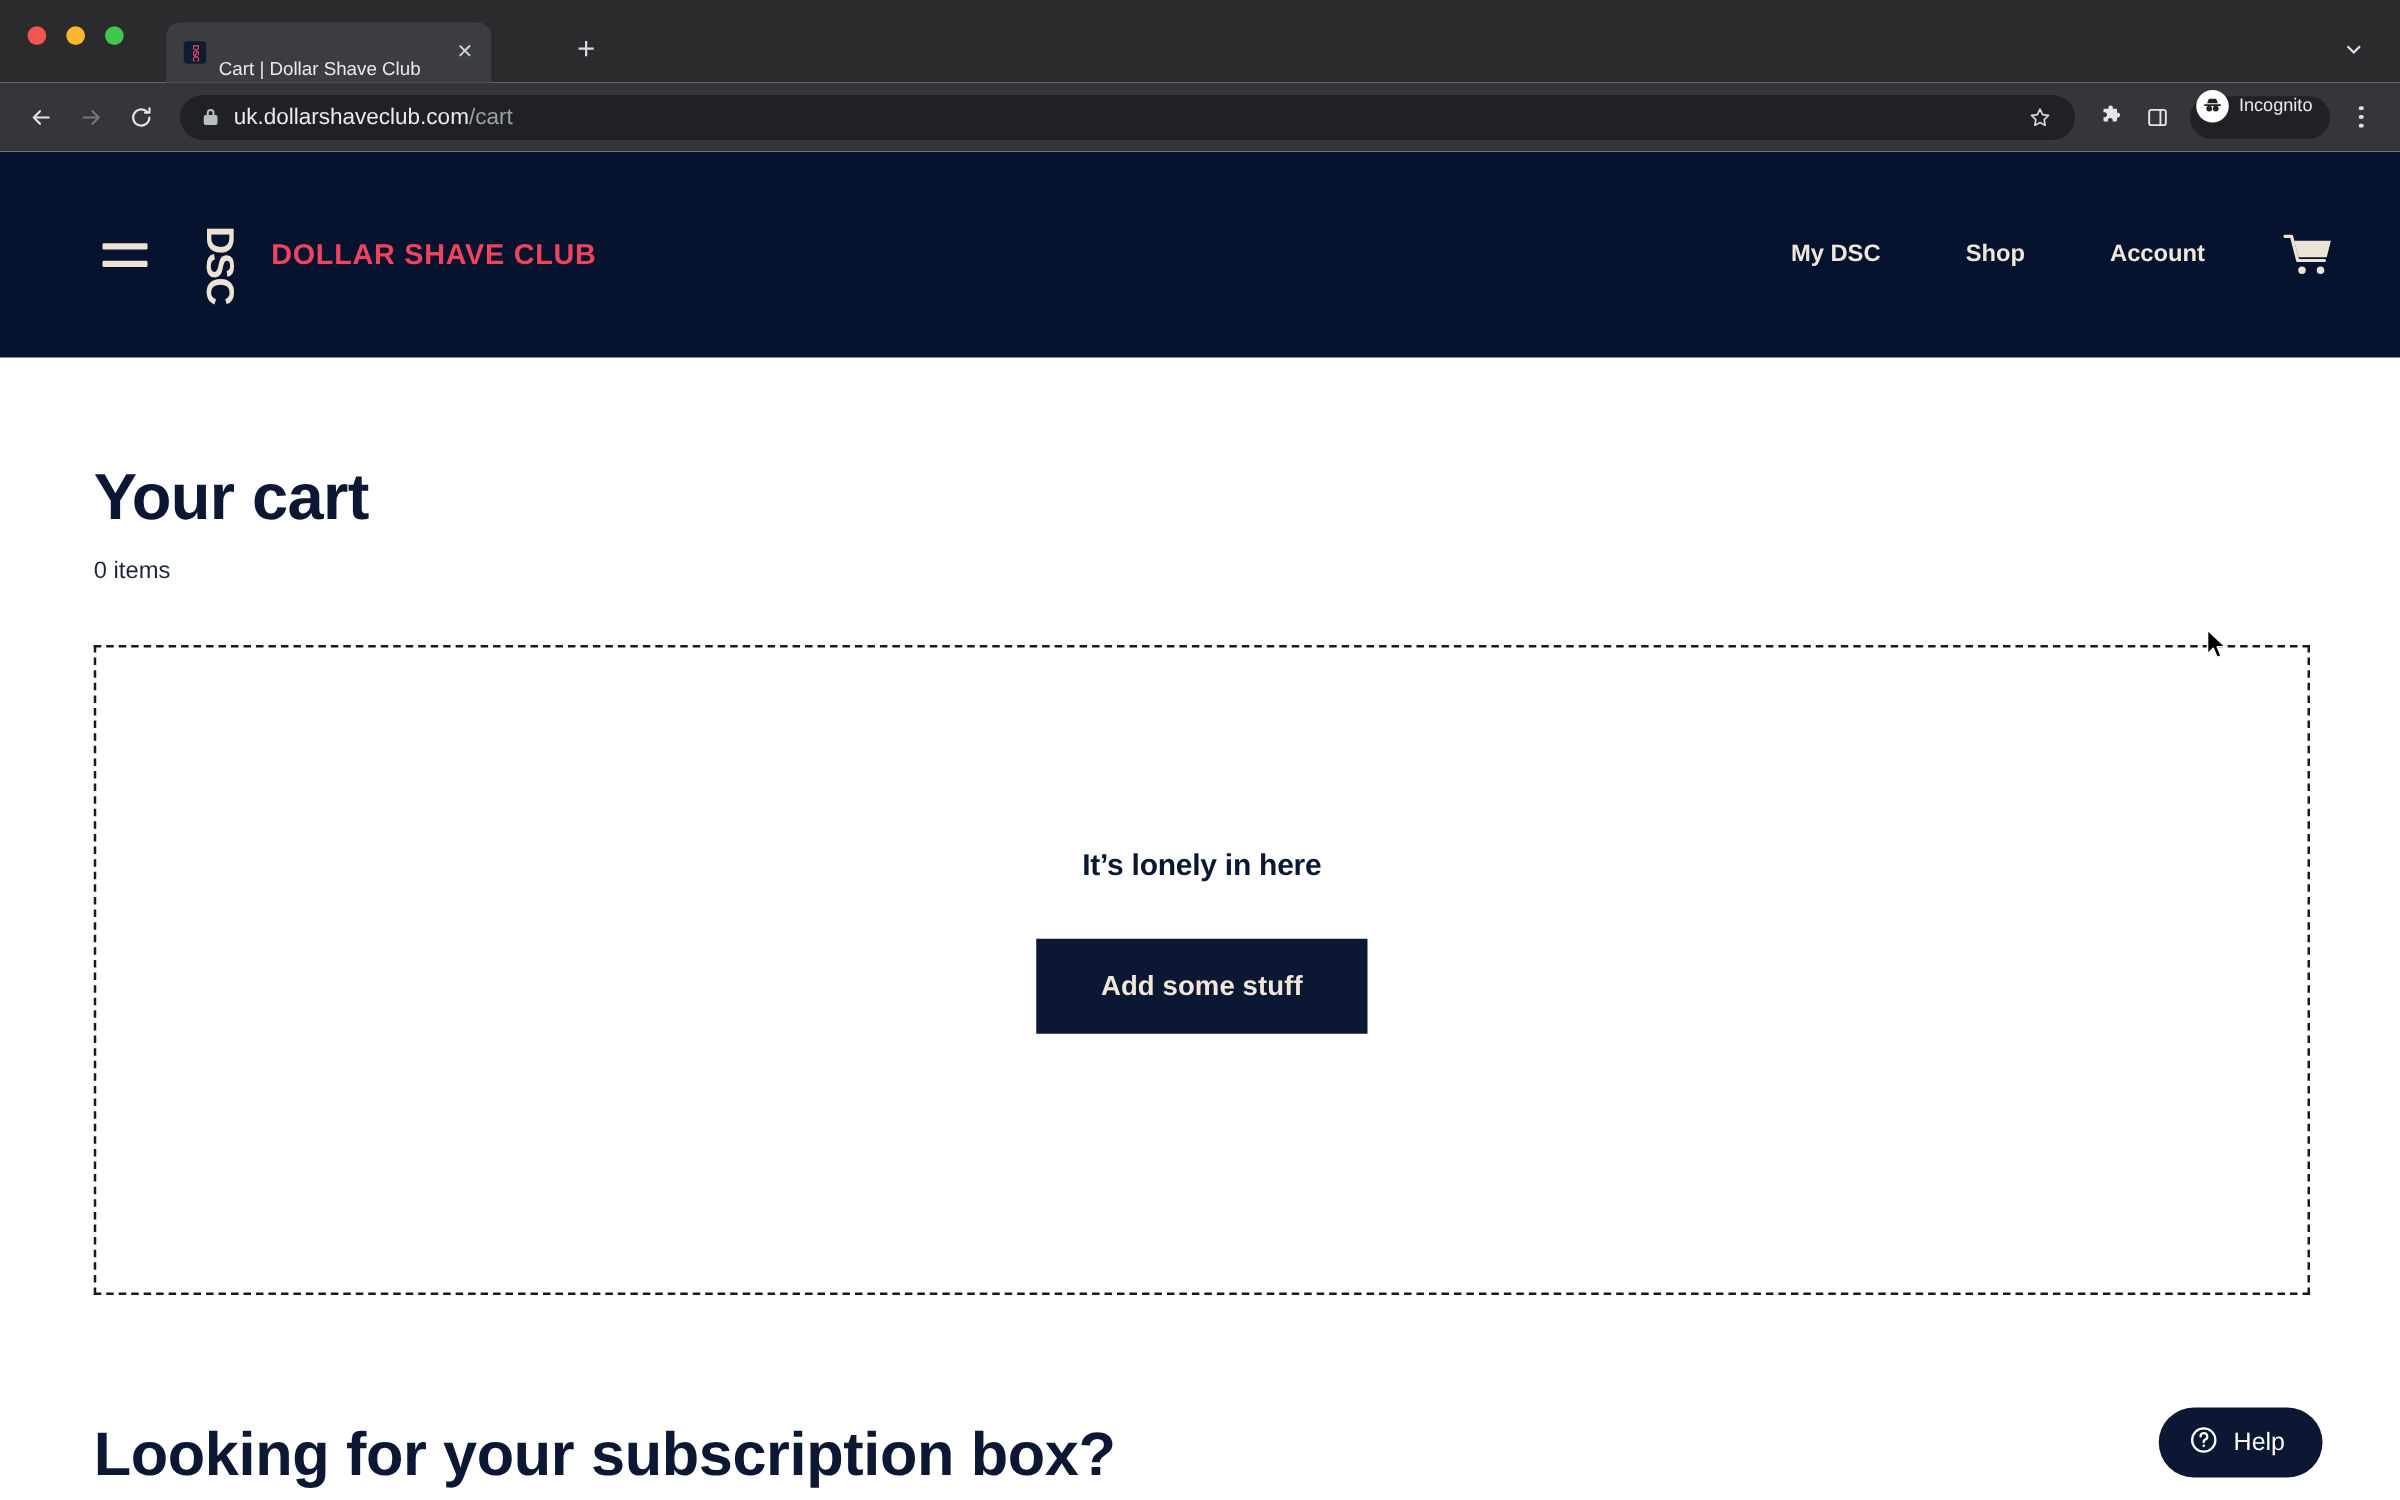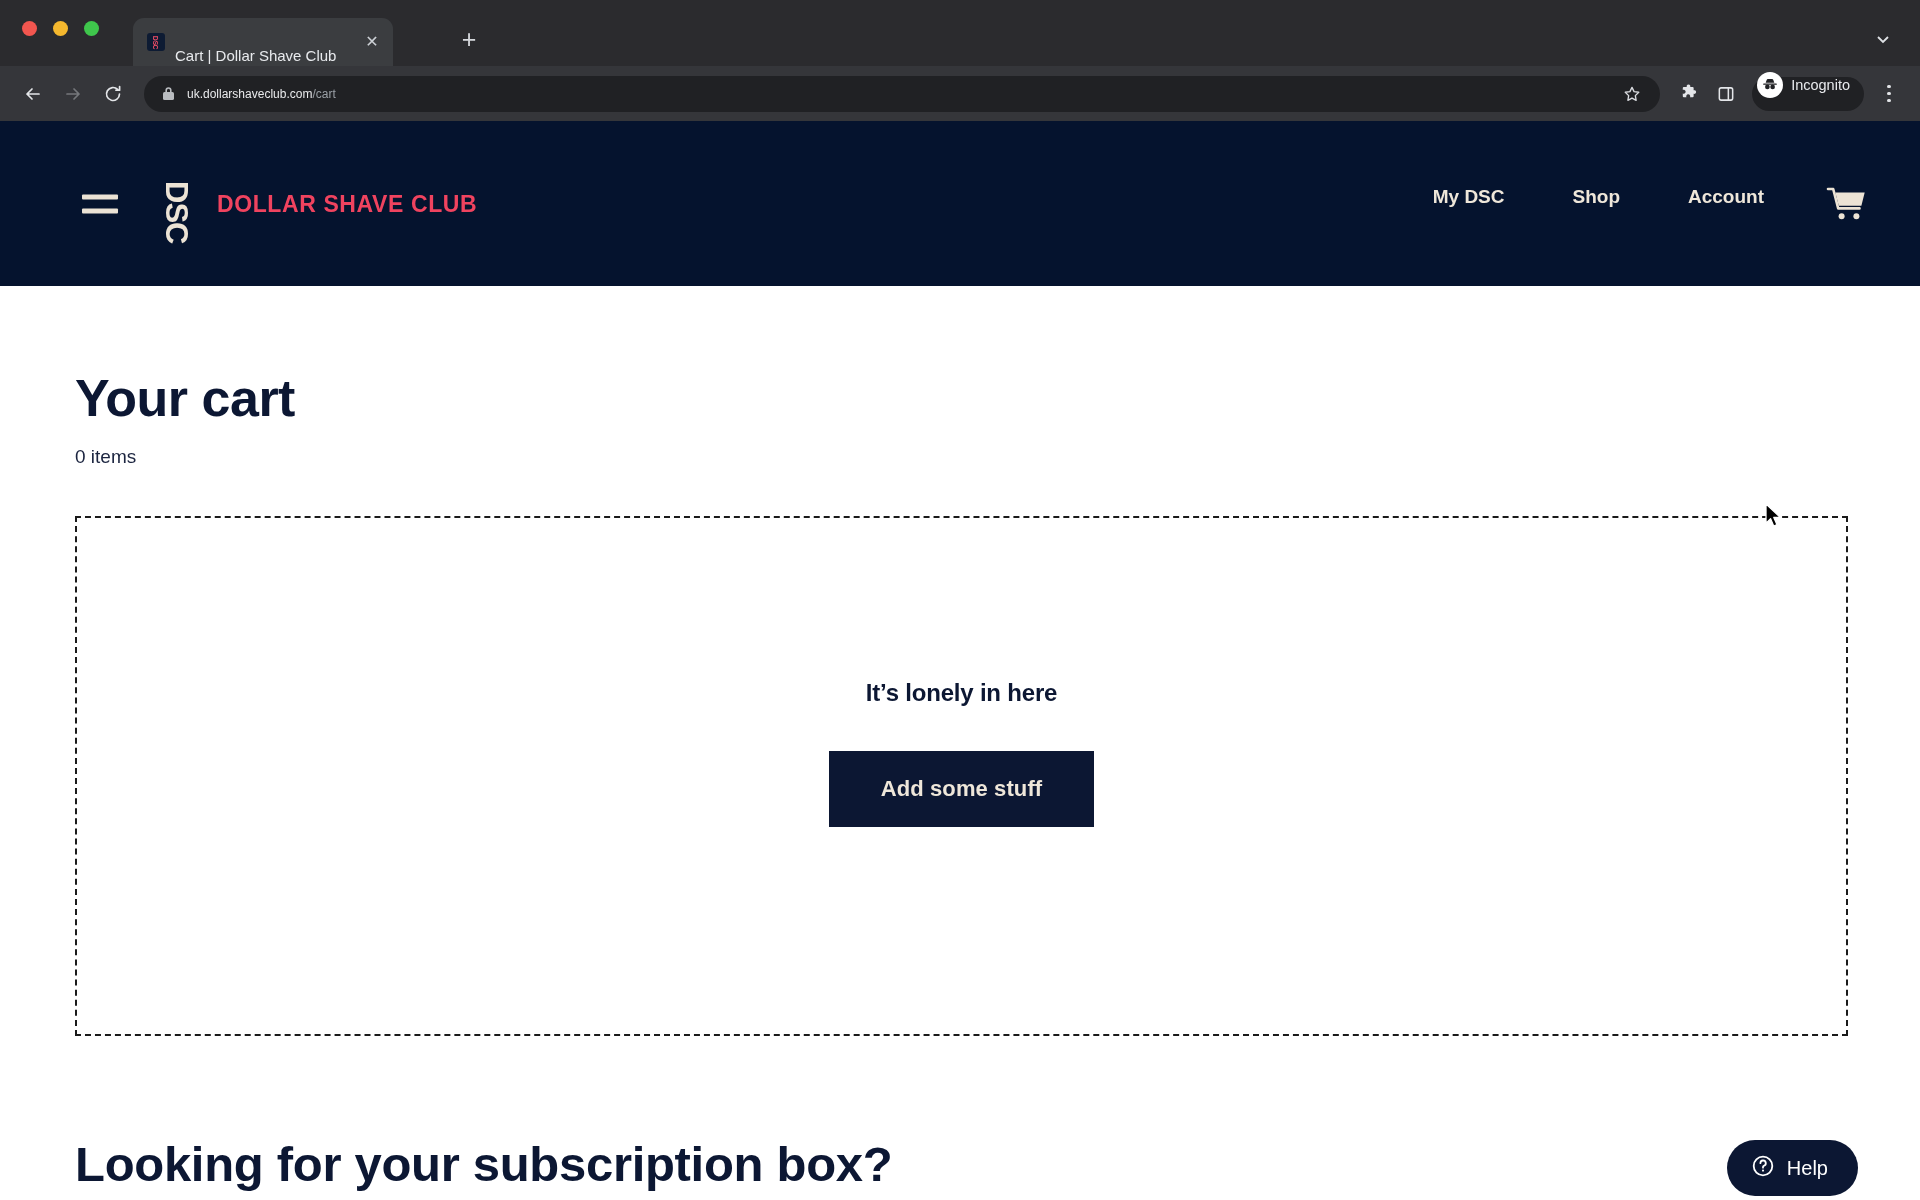--- a/index.html
+++ b/index.html
@@ -74,21 +74,21 @@
     display:flex; align-items:center; justify-content:center;
     color:#e4e6e9;
   }
   .nav-btn.disabled { color:#75777b; }
   .omnibox {
     flex:1; height:36px; margin:0 8px 0 10px;
     background:#202124; border-radius:18px;
     display:flex; align-items:center; padding:0 14px 0 18px; gap:12px;
   }
   .lock-icon { flex:0 0 13px; display:flex; align-items:center; }
-  .url { flex:1; font-size:12px; color:#e9eaec; white-space:nowrap; }
+  .url { flex:1; font-size:18px; color:#e9eaec; white-space:nowrap; }
   .url .url-path { color:#9aa0a6; }
   .omni-star {
     width:28px; height:28px;
     display:flex; align-items:center; justify-content:center; color:#dadce0;
   }
   .tb-icon {
     width:36px; height:36px; border-radius:50%;
     display:flex; align-items:center; justify-content:center;
     color:#e4e6e9; flex:0 0 36px;
   }
@@ -131,21 +131,21 @@
     font-size:31px; font-weight:bold; color:#ece3d5;
     transform:rotate(90deg); letter-spacing:-1px;
     width:46px; text-align:center; line-height:1;
   }
   .brand-word {
     color:#f0435f; font-size:23px; font-weight:bold; letter-spacing:0.6px;
   }
 
   .site-nav {
     position:absolute; right:52px; top:50%; transform:translateY(-50%);
-    display:flex; align-items:flex-start; gap:0;
+    display:flex; align-items:center; gap:0;
   }
   .nav-link {
     color:#efe7da; font-size:19px; font-weight:bold;
     padding:0 34px; white-space:nowrap;
   }
   .cart-btn { padding-left:28px; display:flex; align-items:center; }
 
   .content { padding:0 0 0 75px; position:relative; }
   .page-title {
     font-size:52px; font-weight:bold; color:#0c1733;
@@ -170,21 +170,21 @@
     padding:27px 52px; border:none; line-height:1;
     letter-spacing:0.1px;
   }
 
   .subscription-heading {
     font-size:49px; font-weight:bold; color:#0c1733;
     margin-top:100px; letter-spacing:-0.3px;
   }
 
   .help-widget {
-    position:absolute; right:62px; bottom:4px;
+    position:absolute; right:62px; bottom:18px;
     background:#0c1733; border-radius:28px;
     height:56px; display:flex; align-items:center;
     gap:12px; padding:0 30px 0 24px;
   }
   .help-label { color:#ffffff; font-size:20px; }
 
   .cursor { position:absolute; left:1765px; top:382px; pointer-events:none; }
 </style>
 </head>
 <body>

